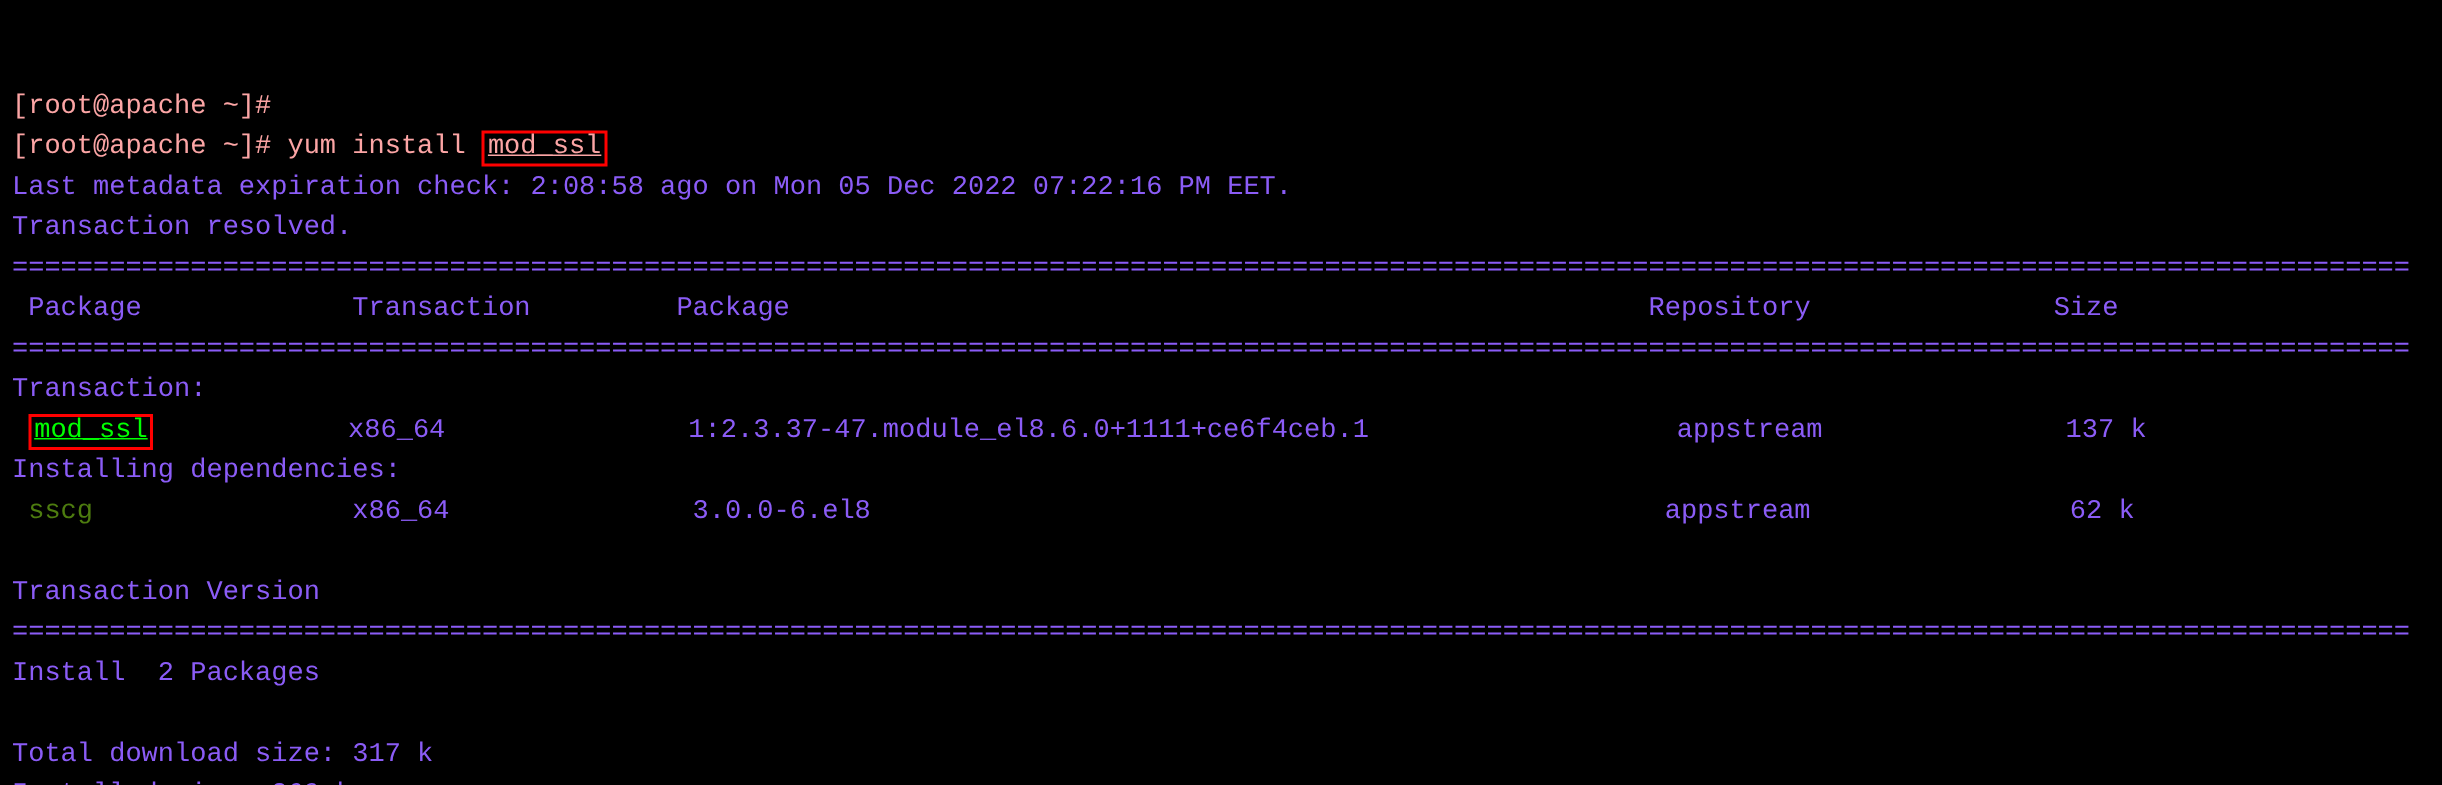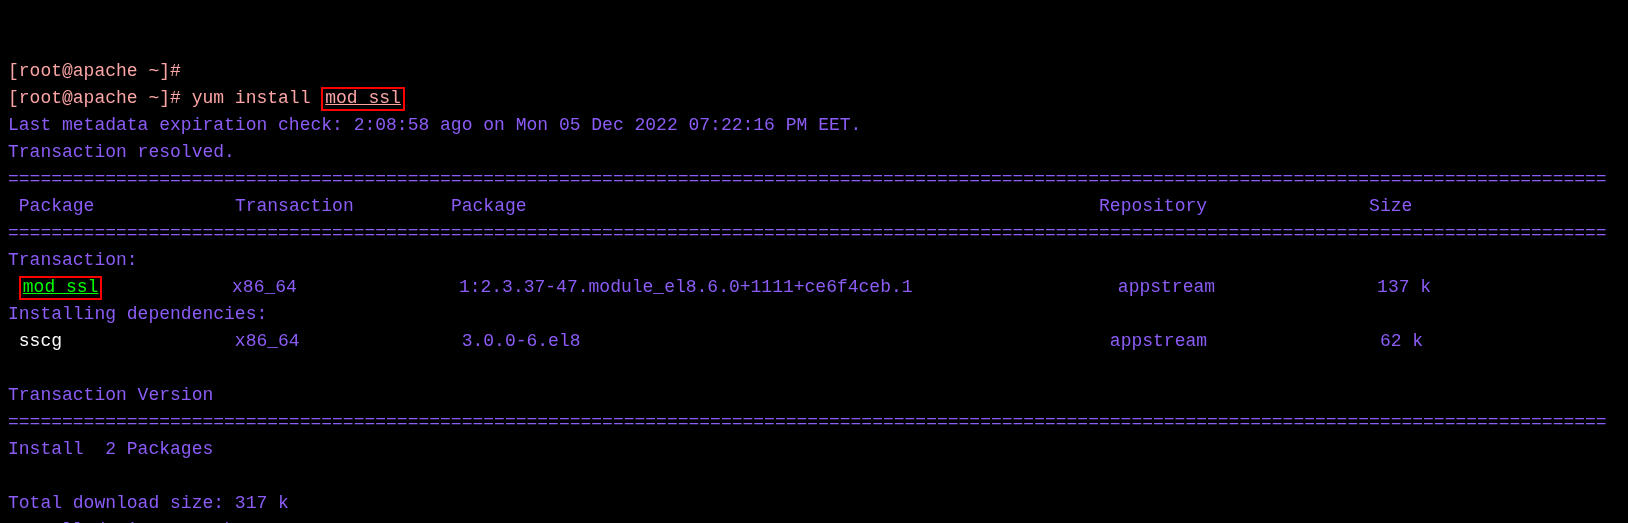--- a/index.html
+++ b/index.html
@@ -11,21 +11,21 @@
     margin: 0;
     padding: 4px 8px;
     white-space: pre;
     width: 1628px;
     box-sizing: border-box;
     overflow: hidden;
   }
   .white { color: #fca5a5; }
   .grey  { color: #8b5cf6; }
   .green { color: #00ff00; }
-  .teal  { color: #ffffff; }
+  .teal  { color: #4d7c0f; }
   .highlight-red {
     border: 2px solid #ff0000;
     padding: 0 2px;
     display: inline-block;
     line-height: 1.1;
     text-decoration: underline;
   }
 </style>
 </head>
 <body>

